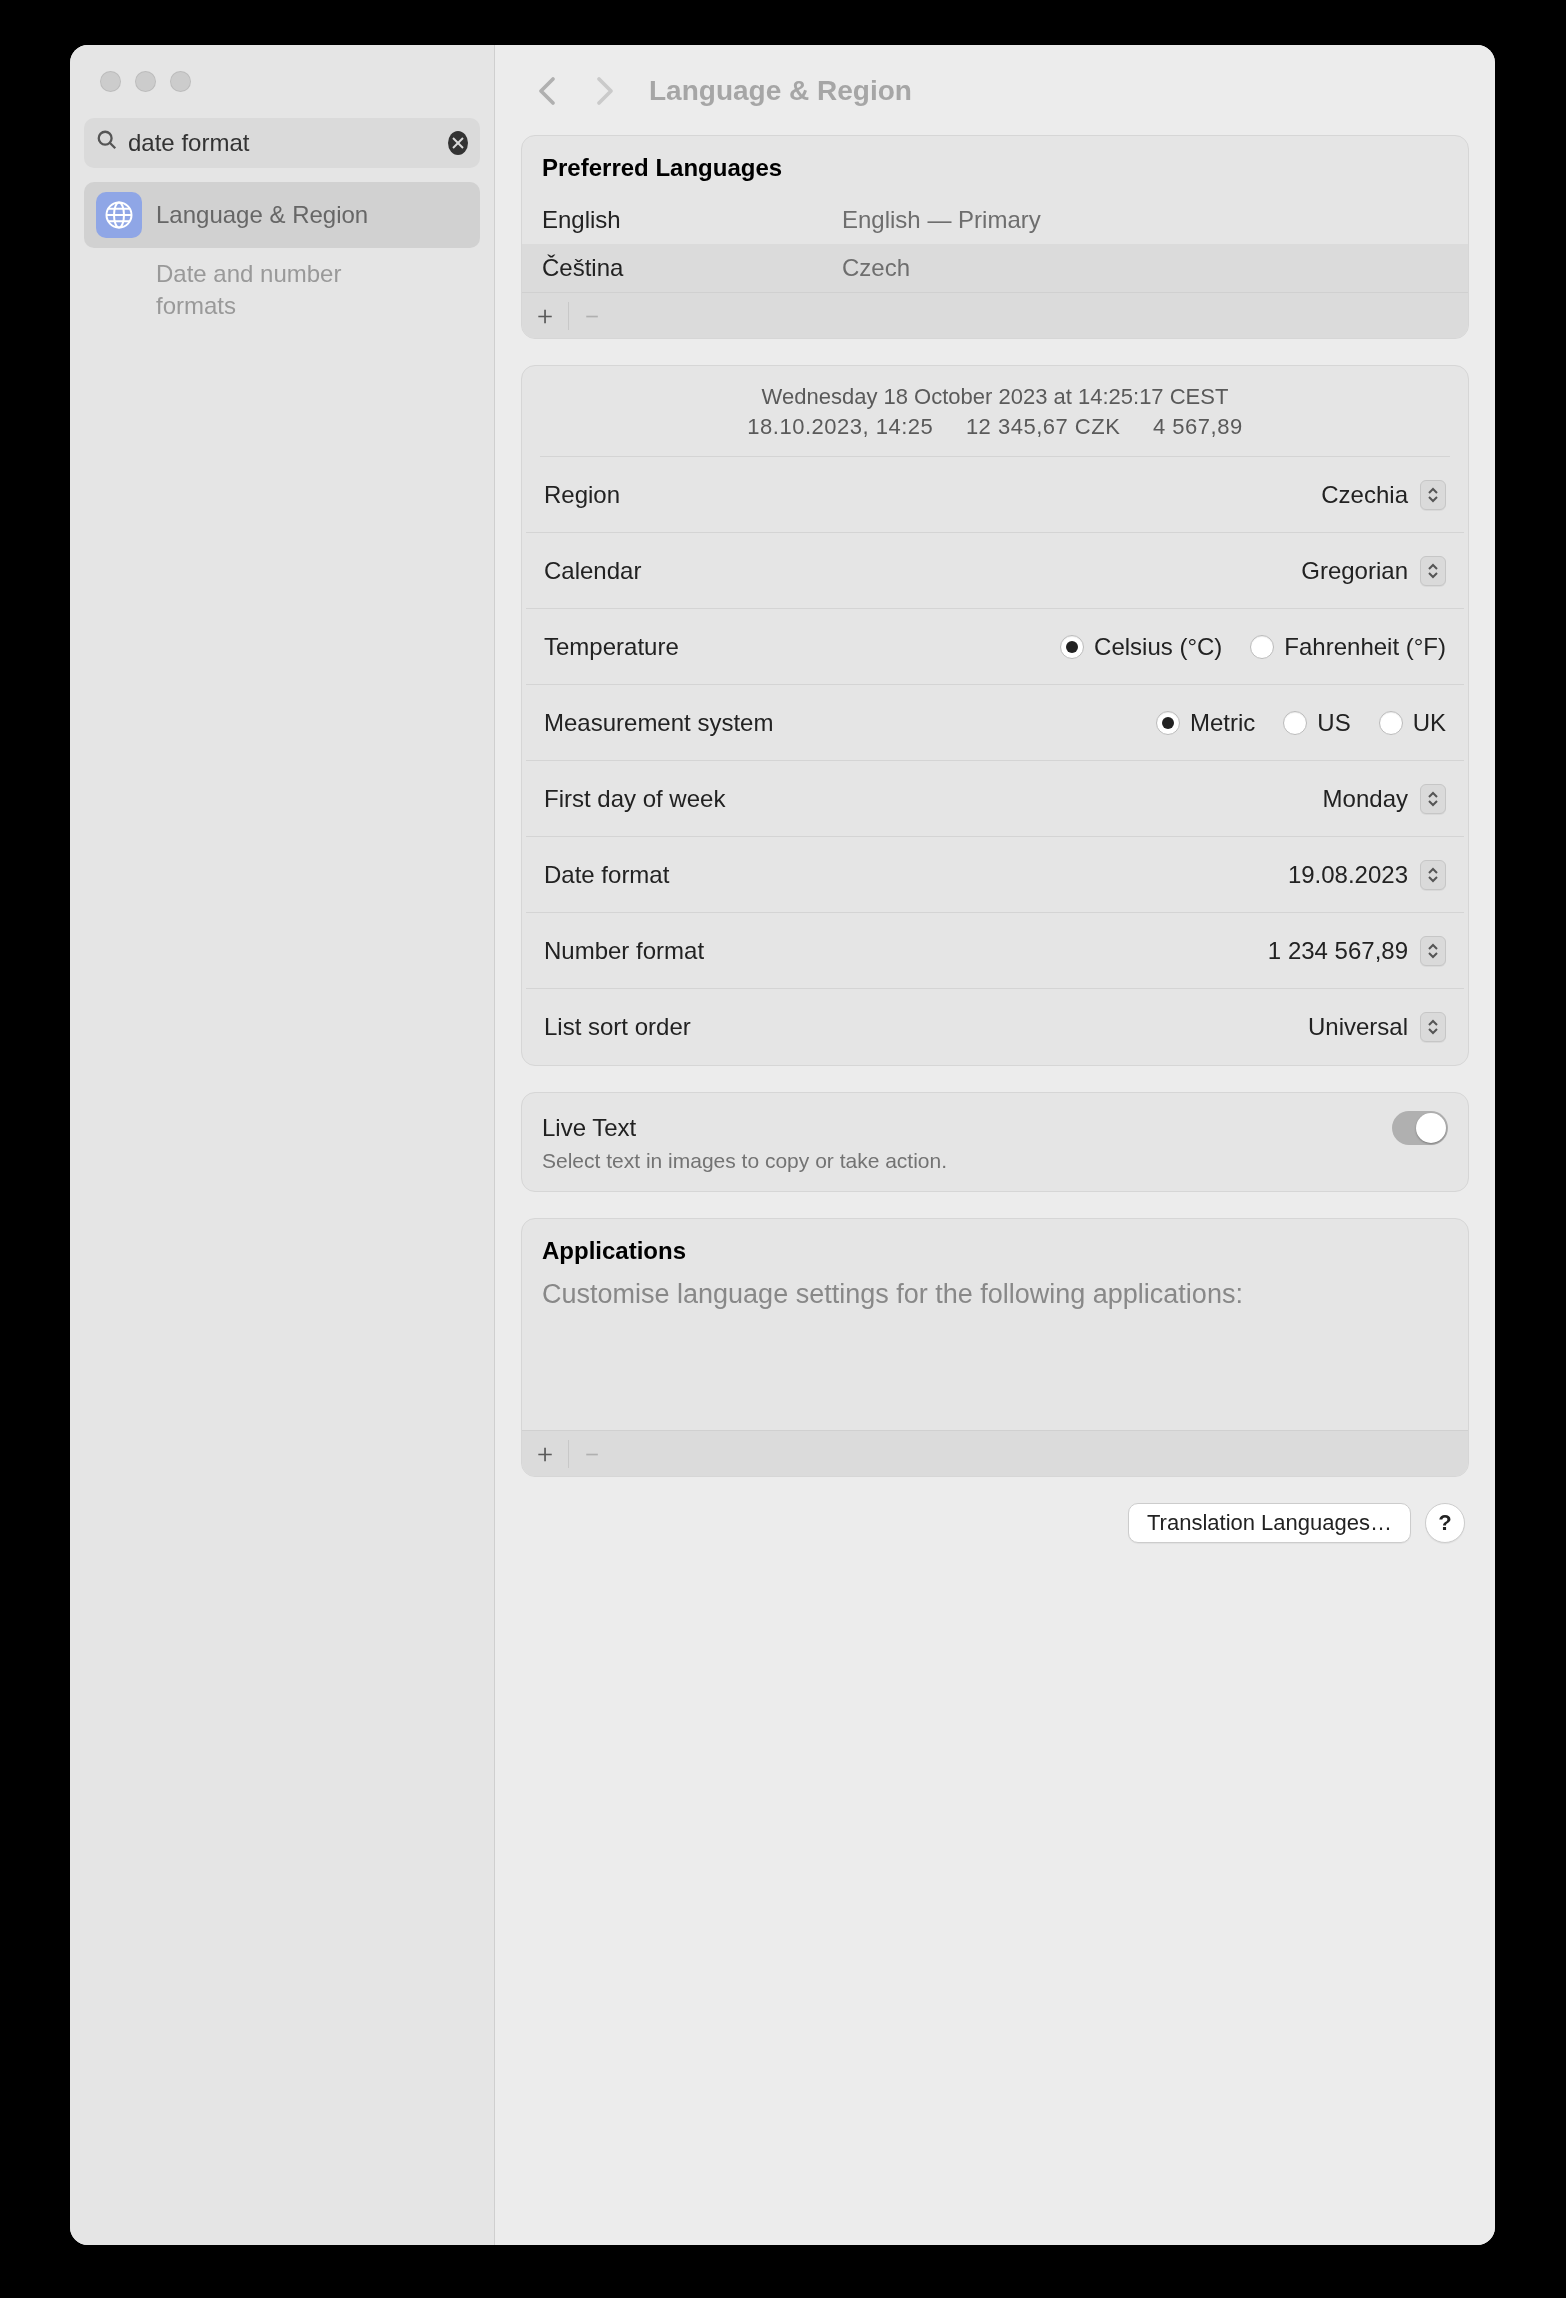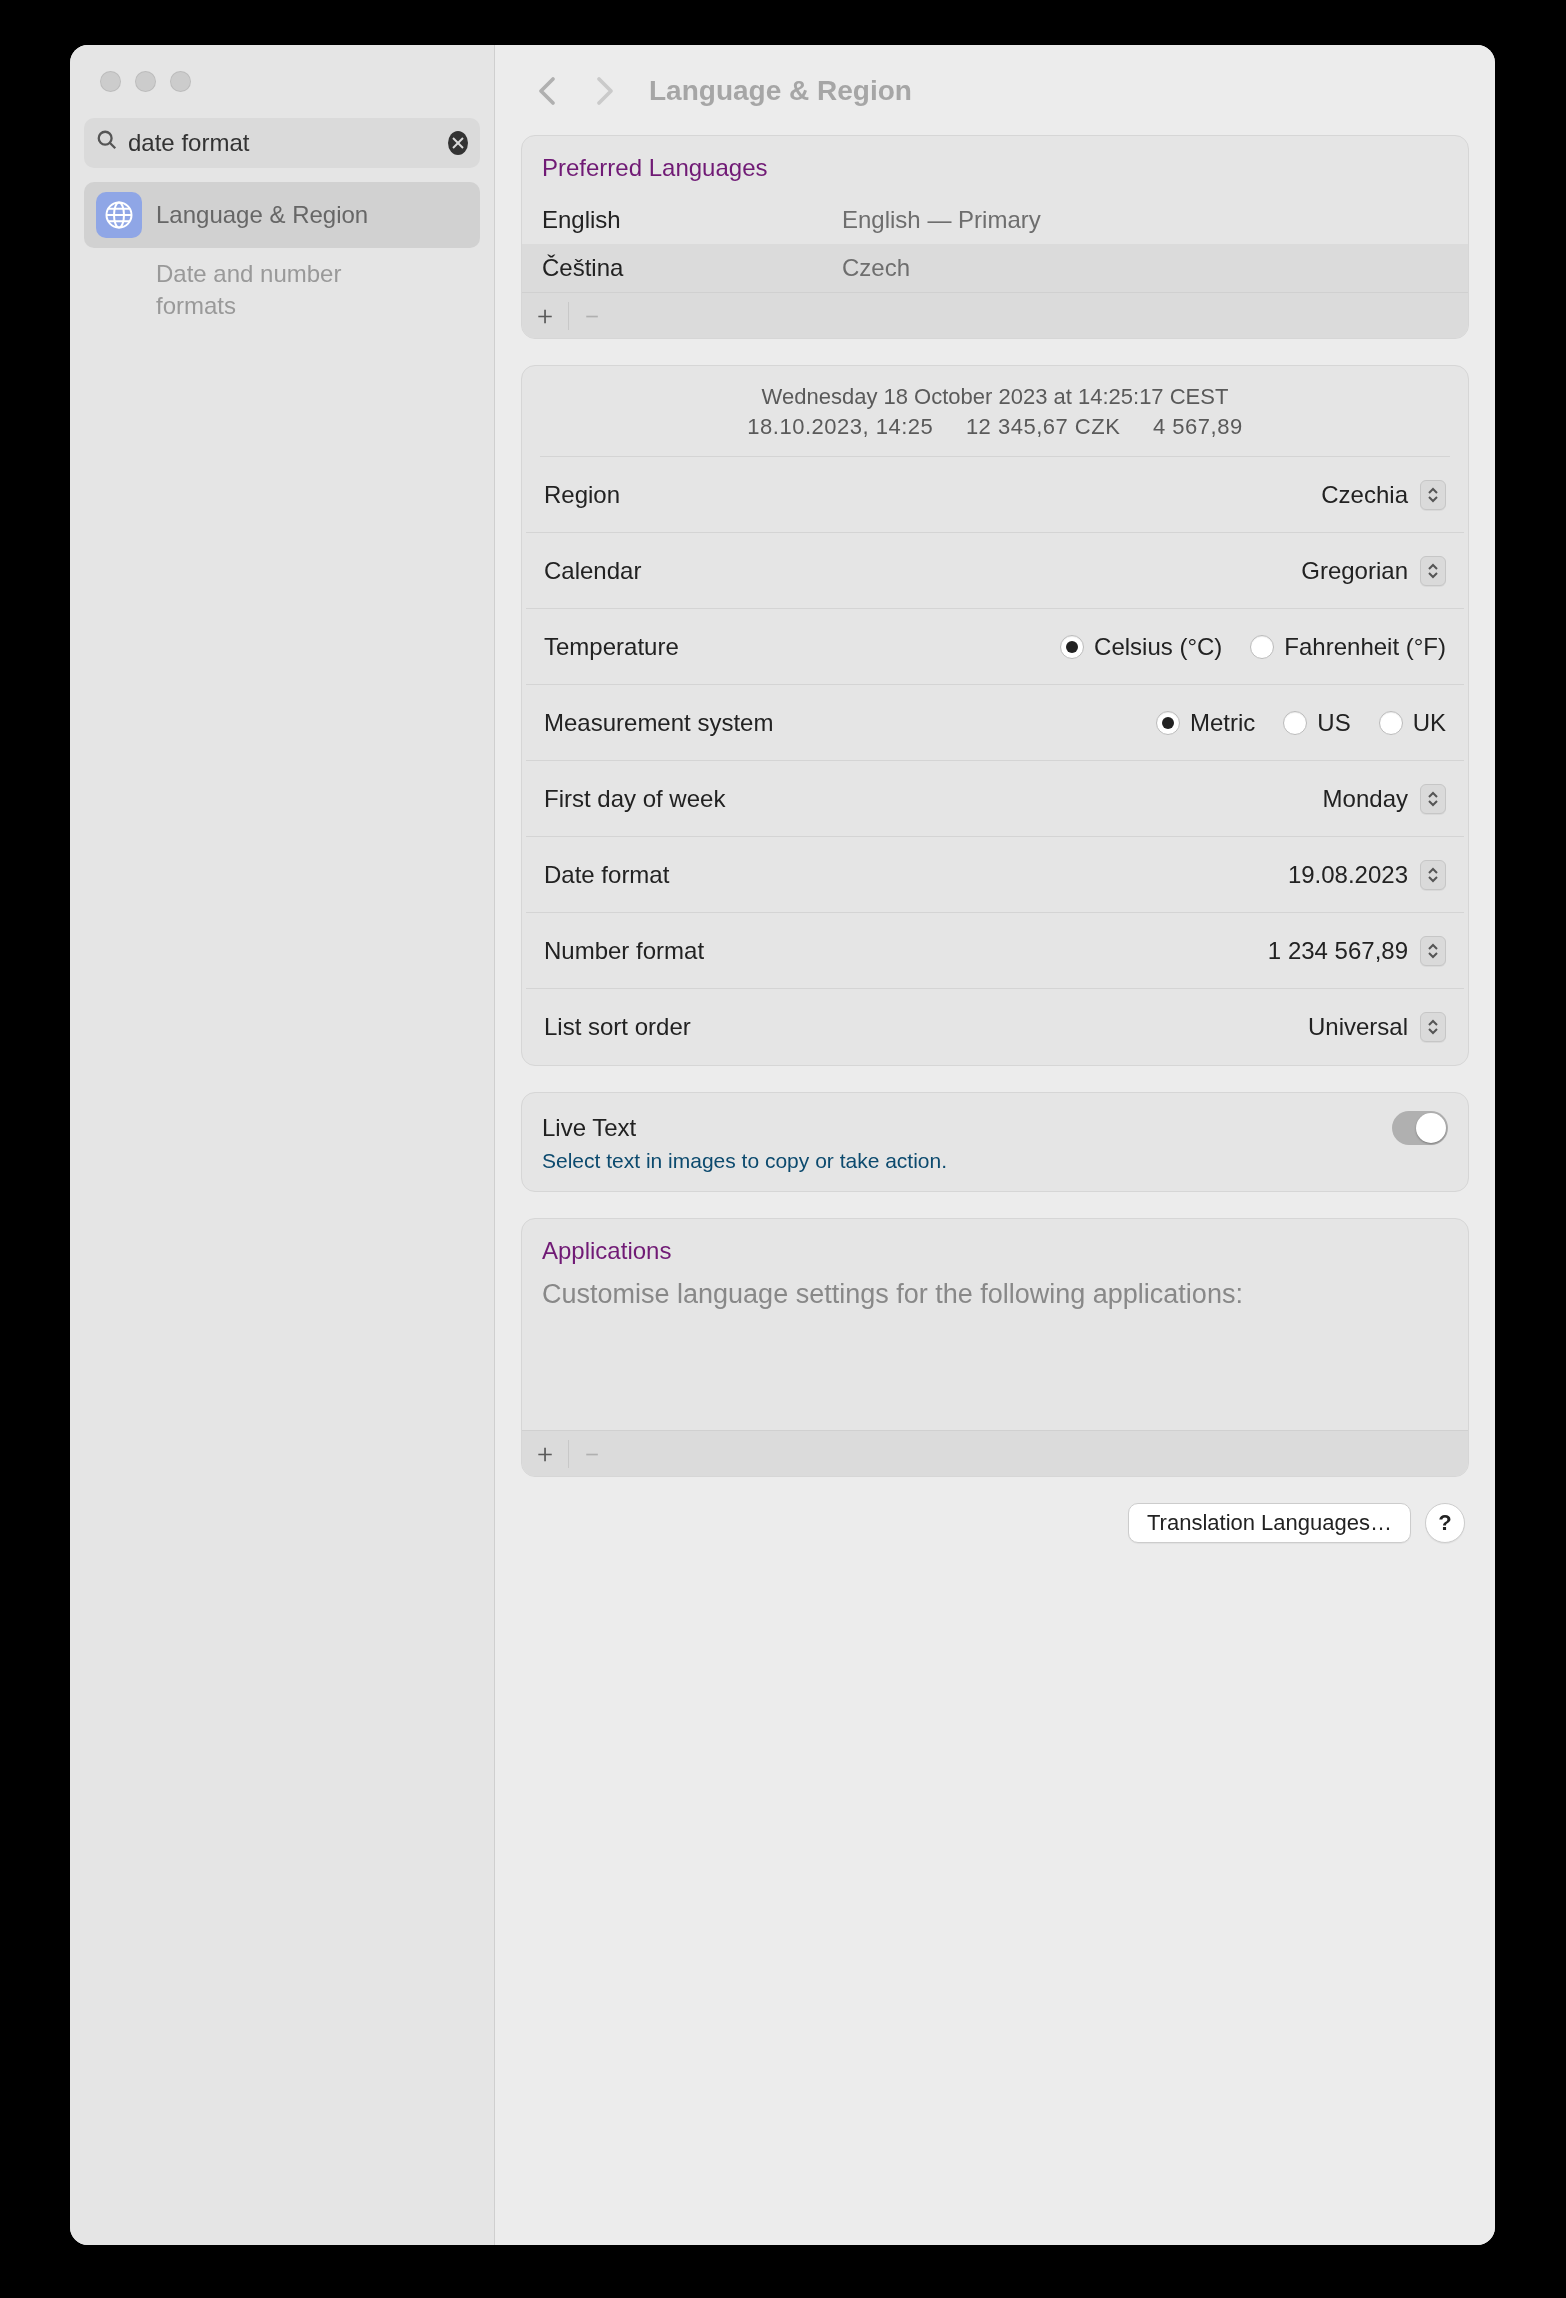--- a/index.html
+++ b/index.html
@@ -122,23 +122,23 @@
 
   .section {
     margin: 0 26px 26px 26px;
     background: #E5E5E5;
     border: 1px solid #D6D6D6;
     border-radius: 14px;
     overflow: hidden;
   }
   .section-title {
     font-size: 24px;
-    font-weight: 400;
+    font-weight: 700;
     padding: 18px 20px 14px 20px;
-    color: #701a75;
+    color: #000000;
   }
   .lang-row {
     display: flex;
     padding: 10px 20px;
     font-size: 24px;
     align-items: flex-end;
   }
   .lang-row.alt { background: #DBDBDB; }
   .lang-row > div:first-child { width: 300px; }
   .lang-row > div:last-child { color: #6e6e6e; }
@@ -217,21 +217,21 @@
     content: ""; width: 12px; height: 12px; border-radius: 50%;
     background: #222;
   }
 
   .section.live .live-inner {
     display: flex; justify-content: space-between; align-items: center;
     padding: 18px 20px 4px 20px;
   }
   .section.live .desc {
     padding: 0 20px 18px 20px;
-    font-size: 21px; color: #0c4a6e;
+    font-size: 21px; color: #737373;
   }
   .switch {
     width: 56px; height: 34px; border-radius: 17px;
     background: #B0B0B0;
     position: relative;
     cursor: pointer;
   }
   .switch .knob {
     width: 30px; height: 30px; border-radius: 50%;
     background: #fff;

